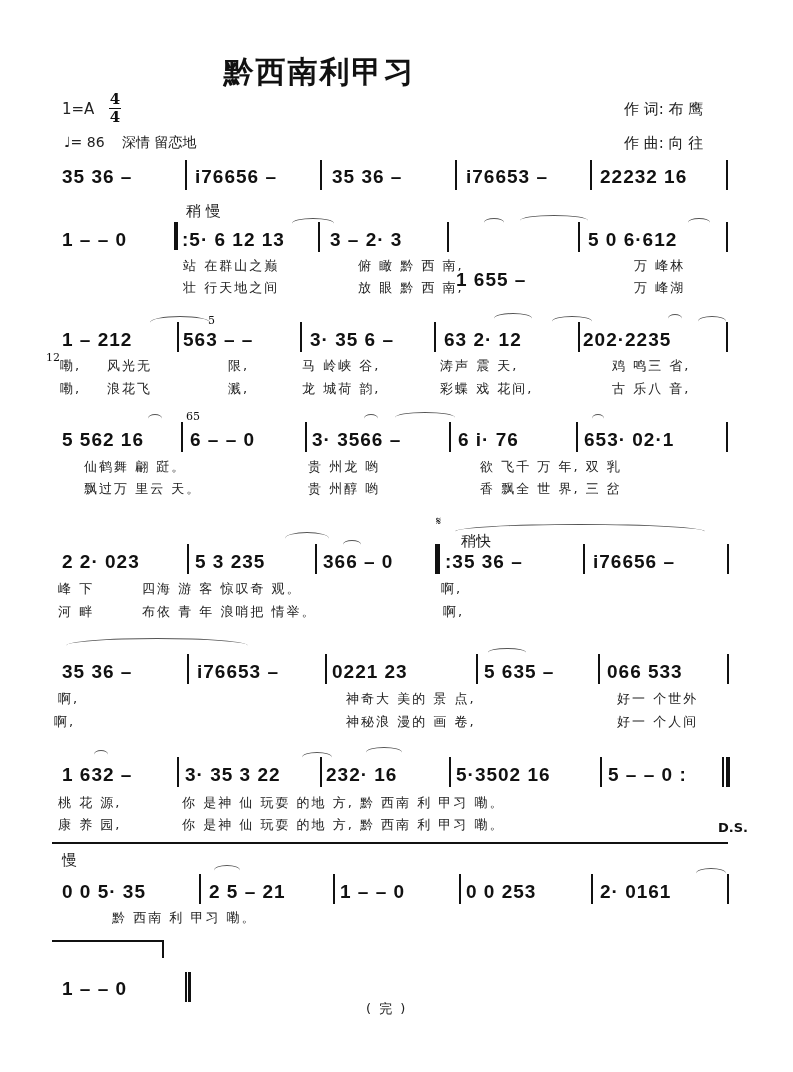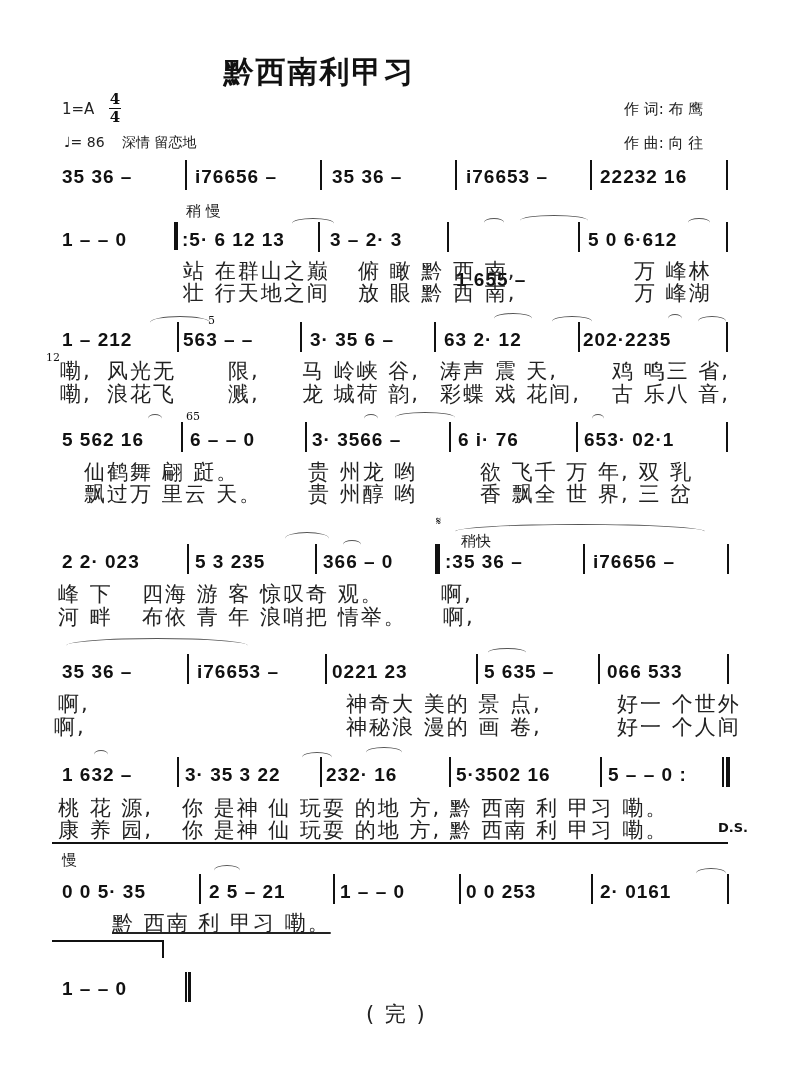--- a/index.html
+++ b/index.html
@@ -4,21 +4,21 @@
 <style>
   html, body { margin:0; padding:0; background:#ffffff; }
   body { width:793px; height:1072px; position:relative; overflow:hidden;
          font-family:"DejaVu Sans", sans-serif; color:#111; }
   .abs { position:absolute; white-space:nowrap; }
   .title { left:0; width:639px; top:52px; text-align:center; font-size:30px; font-weight:bold; letter-spacing:2px; }
   .meta { font-size:15px; color:#222; }
   .tsig { font-family:"DejaVu Serif", serif; font-weight:bold; font-size:15px; line-height:15px; text-align:center; }
   .tsig .line { border-top:1px solid #111; width:12px; margin:1px auto; }
   .notes { font-family:"Liberation Sans", sans-serif; font-weight:bold; font-size:19px; letter-spacing:1px; }
-  .lyric { font-size:21px; color:#222; letter-spacing:2px; }
+  .lyric { font-size:13px; color:#222; letter-spacing:2px; }
   .bar { position:absolute; width:2px; background:#111; }
   .dbar { position:absolute; width:5px; background:#111; }
   .tempo { font-size:15px; color:#222; }
   .slur { position:absolute; border-top:1.5px solid #555; border-radius:50% 50% 0 0; }
   .hline { position:absolute; background:#111; height:1.5px; }
   .vline { position:absolute; background:#111; width:1.5px; }
   .small { font-family:"DejaVu Serif", serif; font-size:11px; }
 </style>
 </head>
 <body>
@@ -213,21 +213,21 @@
   <div class="slur" style="left:214px;top:865px;width:26px;height:10px;"></div>
   <div class="bar" style="left:333px;top:874px;height:30px;"></div>
   <div class="abs notes" style="left:340px;top:881px;">1 – – 0</div>
   <div class="bar" style="left:459px;top:874px;height:30px;"></div>
   <div class="abs notes" style="left:466px;top:881px;">0 0 253</div>
   <div class="bar" style="left:591px;top:874px;height:30px;"></div>
   <div class="abs notes" style="left:600px;top:881px;">2· 0161</div>
   <div class="slur" style="left:696px;top:868px;width:30px;height:10px;"></div>
   <div class="bar" style="left:727px;top:874px;height:30px;"></div>
 
-  <div class="abs lyric" style="left:112px;top:909px;text-decoration:underline;">黔  西南     利          甲习   嘞。</div>
+  <div class="abs lyric" style="left:112px;top:909px;">黔  西南     利          甲习   嘞。</div>
 </div>
 
 <div>
   <div class="hline" style="left:52px;top:940px;width:111px;"></div>
   <div class="vline" style="left:162px;top:940px;height:18px;"></div>
   <div class="abs notes" style="left:62px;top:978px;">1 – – 0</div>
   <div class="bar" style="left:185px;top:972px;height:30px;width:1.5px;"></div>
   <div class="dbar" style="left:188px;top:972px;height:30px;width:3px;"></div>
 </div>
 

